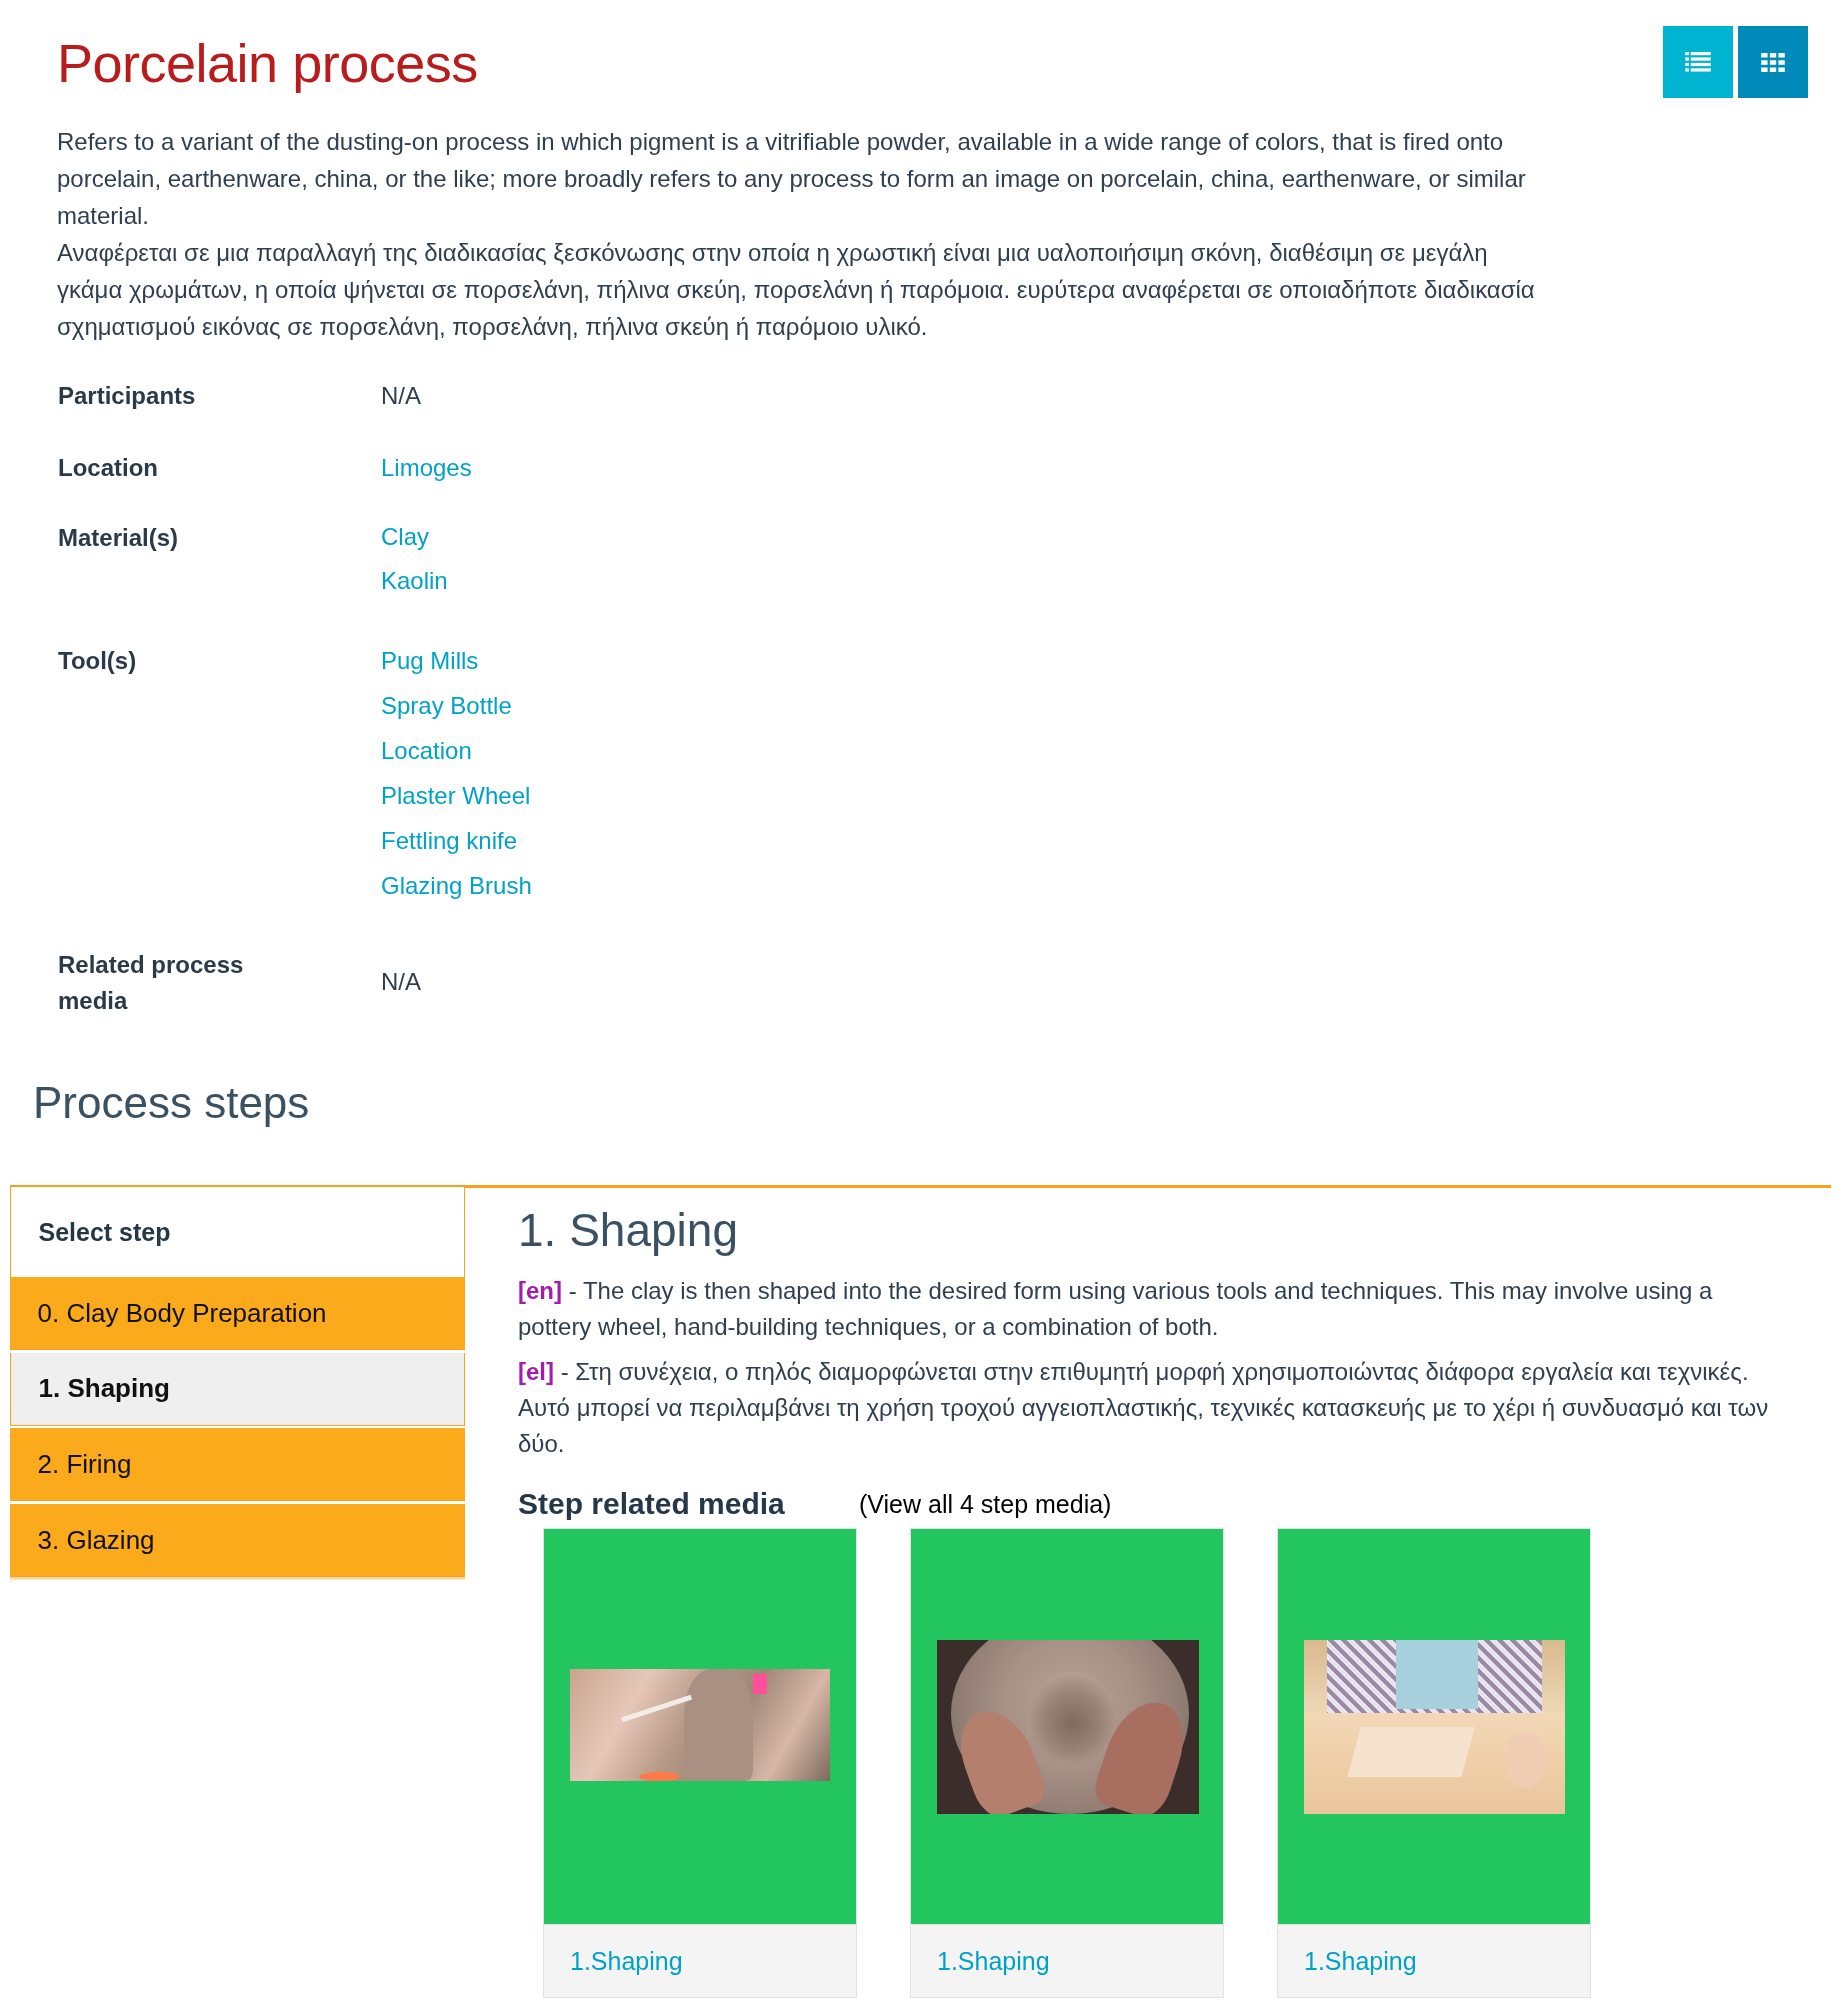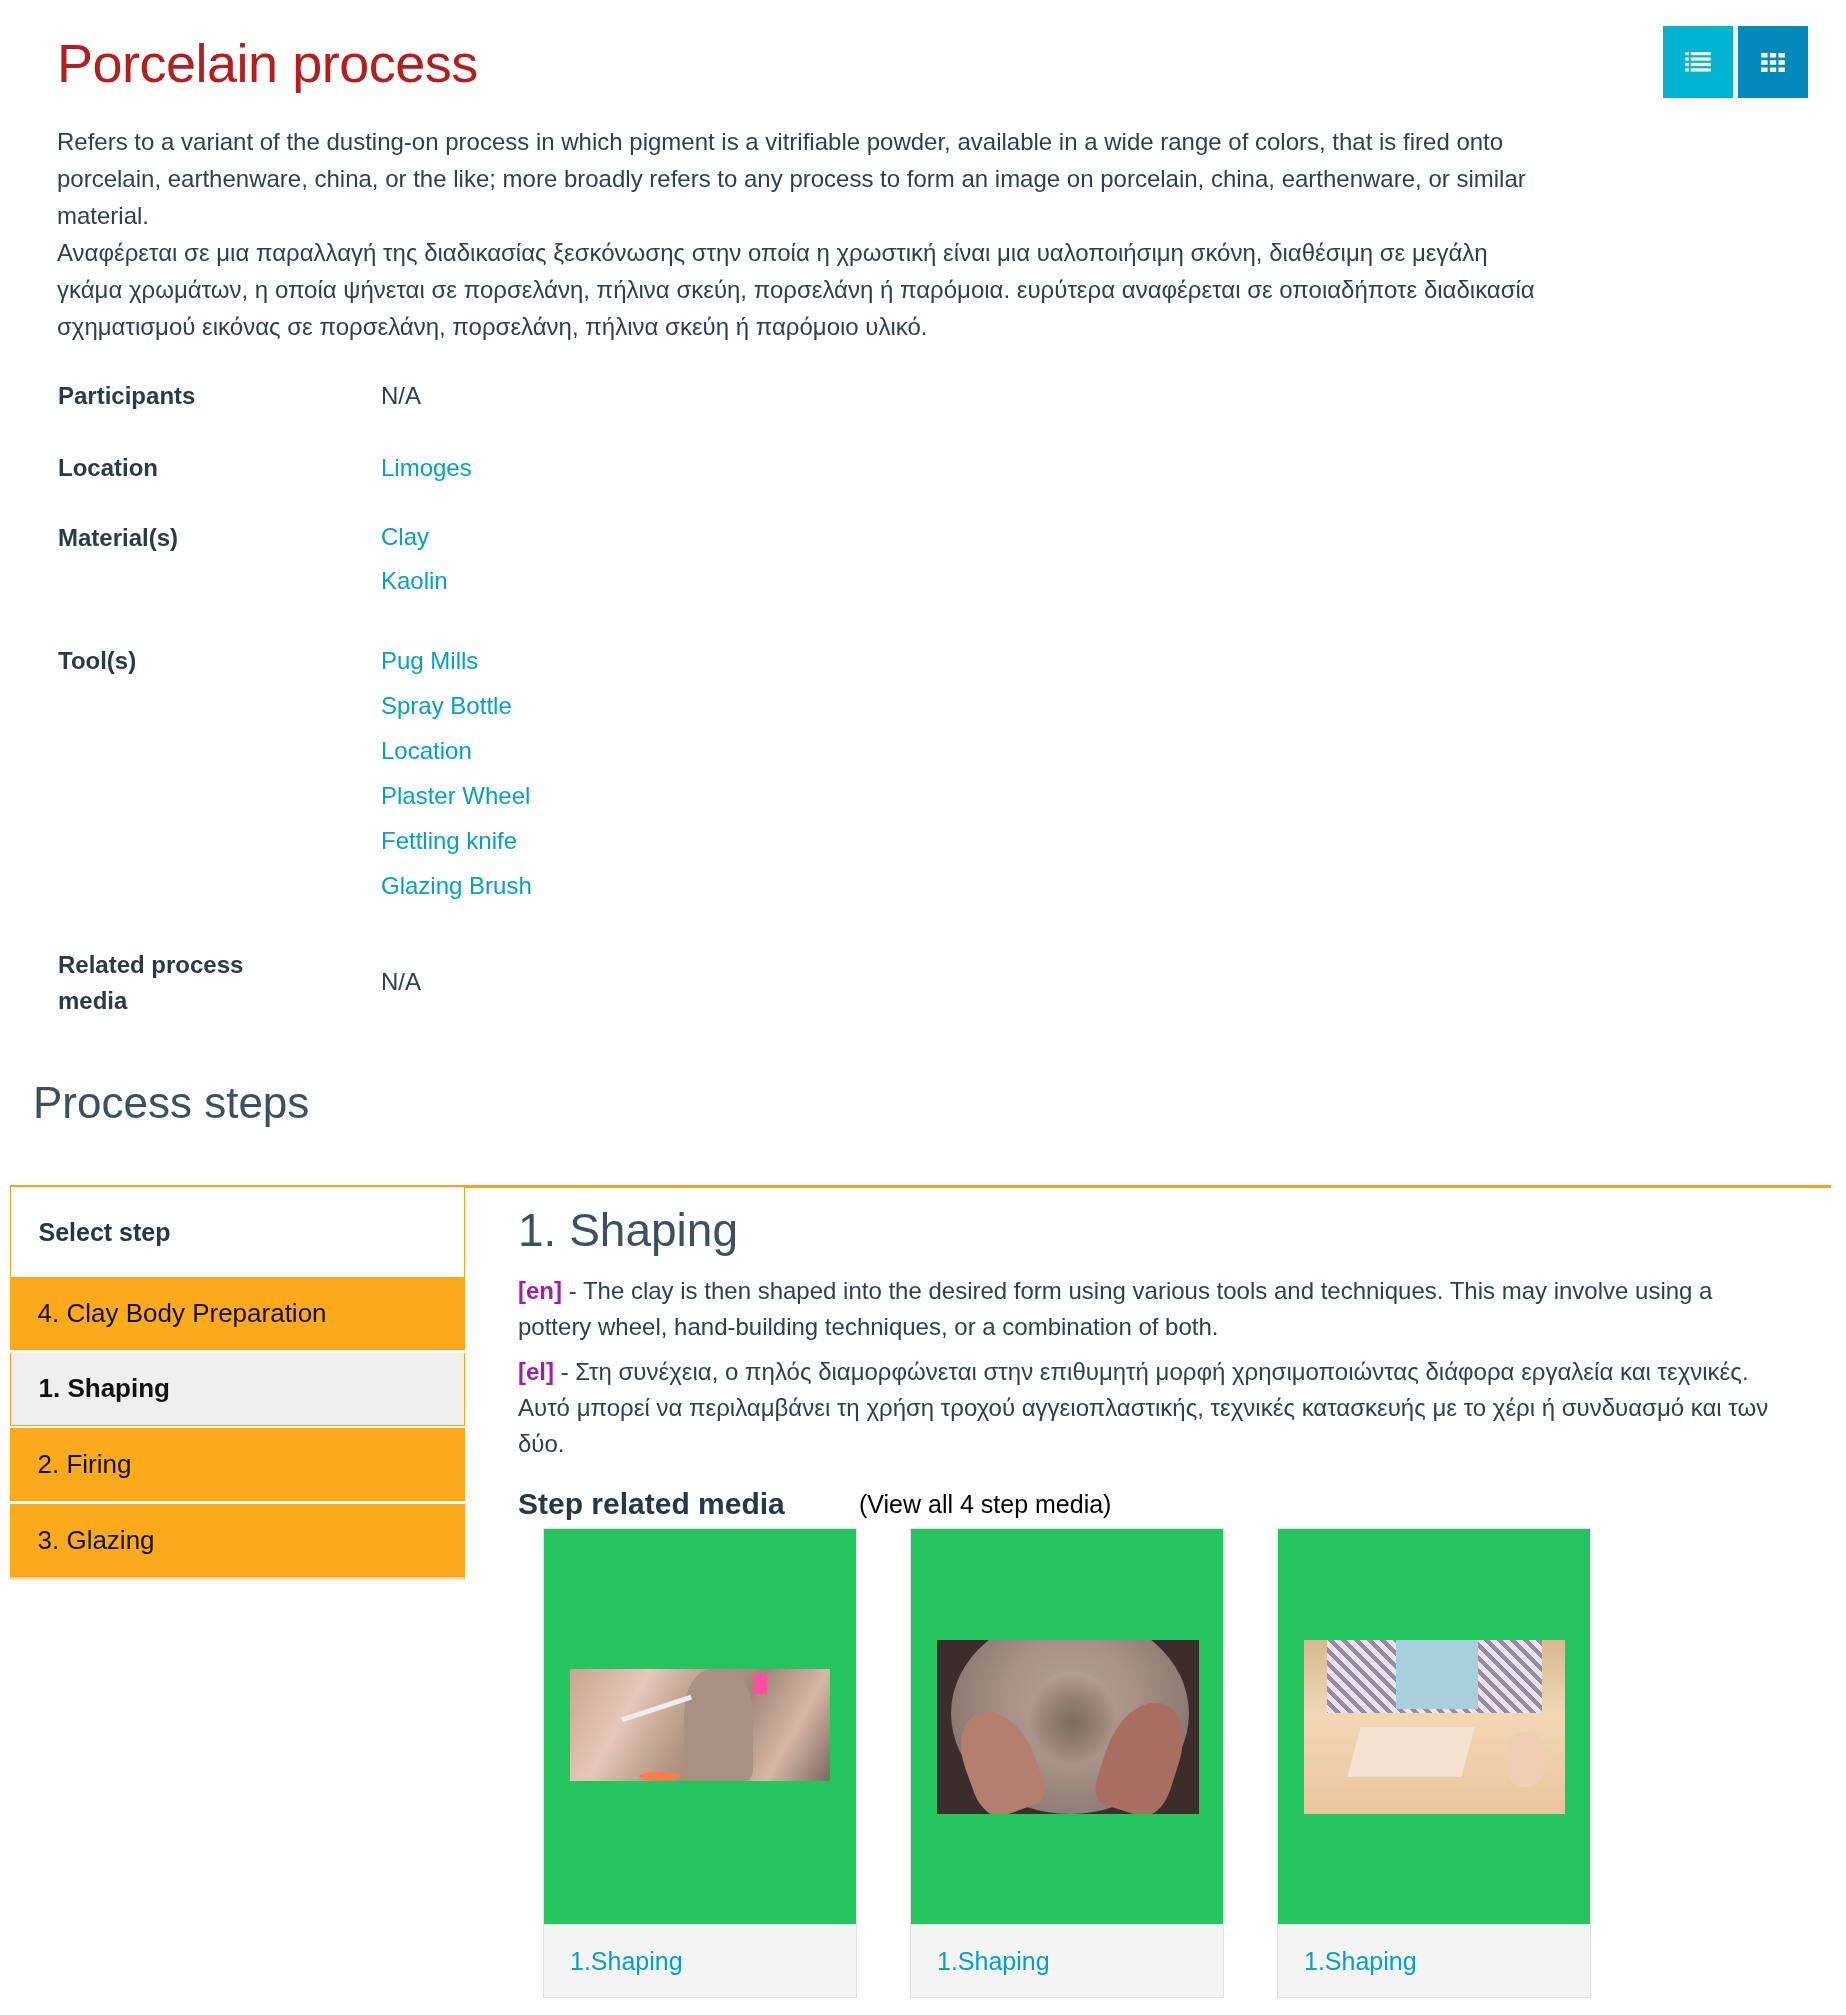--- a/index.html
+++ b/index.html
@@ -104,21 +104,21 @@
   <div>Related process</div>
   <div>media</div>
 </div>
 <div class="abs attr-val" style="top:964px;">N/A</div>
 
 <div class="abs steps-heading">Process steps</div>
 <div class="abs orange-line"></div>
 
 <div class="abs sidebar">
   <div class="sb-head">Select step</div>
-  <div class="sb-item">4. Clay Body Preparation</div>
+  <div class="sb-item">0. Clay Body Preparation</div>
   <div class="sb-item active">1. Shaping</div>
   <div class="sb-item">2. Firing</div>
   <div class="sb-item last">3. Glazing</div>
 </div>
 
 <div class="abs step-title">1. Shaping</div>
 
 <div class="abs step-text" style="top:1273px;">
   <b>[en]</b><span> - The clay is then shaped into the desired form using various tools and techniques. This may involve using a pottery wheel, hand-building techniques, or a combination of both.</span>
 </div>

